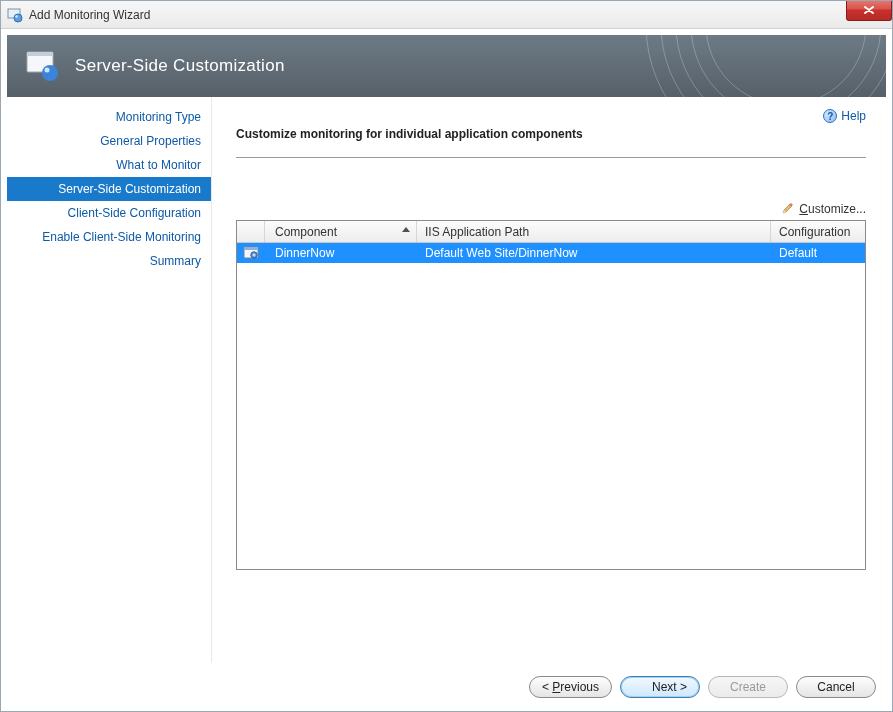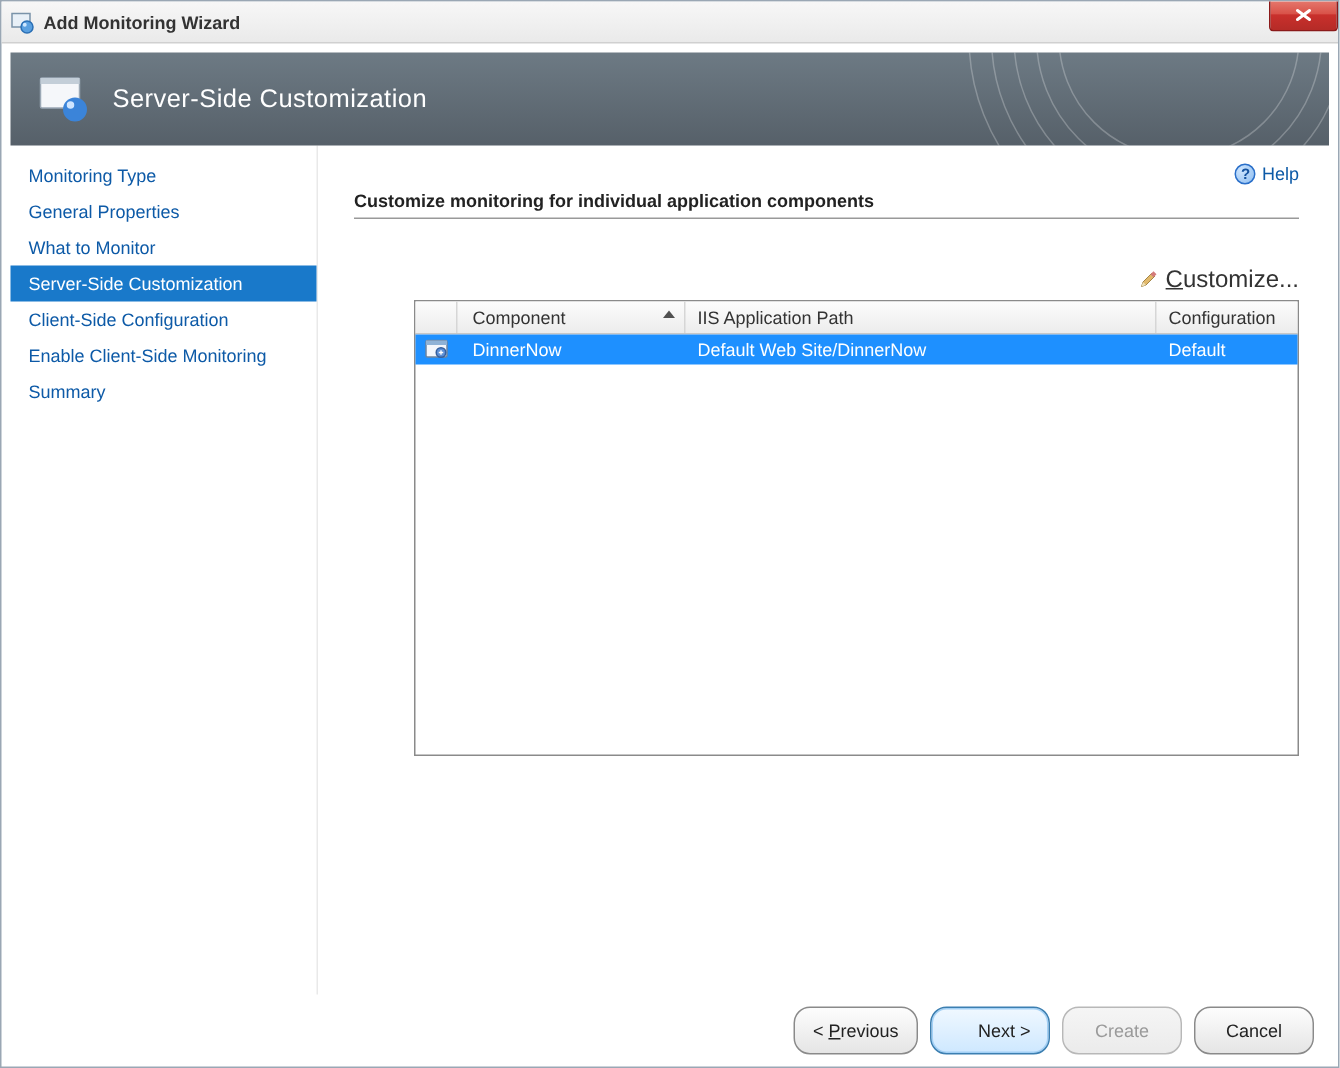--- a/index.html
+++ b/index.html
@@ -1,72 +1,72 @@
 <!DOCTYPE html>
 <html><head>
   <meta charset="utf-8">
   <style>
     * { margin: 0; padding: 0; box-sizing: border-box; font-family: "Segoe UI", Tahoma, sans-serif; }
     body { background: #fff; width: 893px; height: 712px; overflow: hidden; border: 1px solid #9aa7b4; }
 
     
     .titlebar { height: 28px; background: linear-gradient(to bottom, #f7f7f7, #eaeaea); display: flex; align-items: center; padding: 0 6px; border-bottom: 1px solid #d0d0d0; position: relative; }
     .titlebar .app-icon { width: 16px; height: 16px; margin-right: 6px; display: flex; align-items: center; justify-content: center; }
-    .titlebar .title-text { font-size: 12px; color: #333; font-weight: bold; }
+    .titlebar .title-text { font-size: 12px; color: #333; }
     .titlebar .close-btn { position: absolute; right: 0; top: -1px; width: 46px; height: 21px; background: linear-gradient(to bottom, #e67a6f 0%, #d9534a 45%, #c9302c 50%, #b52b27 100%); border: 1px solid #8b1a1a; border-top: none; border-radius: 0 0 3px 3px; display: flex; align-items: center; justify-content: center; cursor: pointer; box-shadow: inset 0 1px 0 rgba(255,255,255,0.3); }
     .titlebar .close-btn svg { width: 12px; height: 10px; }
 
     
     .banner { height: 62px; background: linear-gradient(to bottom, #6d7a84 0%, #566069 100%); display: flex; align-items: center; padding: 0 18px; position: relative; margin: 6px 6px 0 6px; overflow: hidden; }
     .banner .banner-icon { width: 36px; height: 36px; margin-right: 14px; position: relative; }
     .banner .banner-title { color: #fff; font-size: 17px; font-weight: 300; letter-spacing: 0.3px; }
     .banner .banner-arcs { position: absolute; right: -50px; top: -60px; pointer-events: none; opacity: 0.25; }
 
     
     .content { display: flex; height: calc(100% - 28px - 68px - 48px); margin: 0 6px; }
 
     
     .sidebar { width: 205px; background: #fff; border-right: 1px solid #e9e9e9; padding-top: 8px; }
-    .sidebar-item { font-size: 12px; color: #0d5aa7; padding: 5px 10px 5px 12px; cursor: pointer; }
+    .sidebar-item { font-size: 12px; color: #0d5aa7; padding: 5px 10px 5px 12px; cursor: pointer; text-align: right; }
     .sidebar-item.active { background: #1979ca; color: #fff; }
 
     
     .main { flex: 1; padding: 12px 20px 12px 24px; background: #fff; display: flex; flex-direction: column; }
     .help-row { display: flex; justify-content: flex-end; margin-bottom: 4px; }
     .help-link { display: flex; align-items: center; gap: 4px; font-size: 12px; color: #0d5aa7; cursor: pointer; }
     .help-icon { width: 14px; height: 14px; border-radius: 50%; border: 1px solid #2a6fc9; display: flex; align-items: center; justify-content: center; background: radial-gradient(circle at 30% 30%, #cde5ff, #8fbef0); color: #1553a0; font-size: 10px; font-weight: bold; }
-    .section-title { font-size: 12px; font-weight: bold; color: #222; padding-bottom: 4px; border-bottom: 1px solid #999; margin-bottom: 32px; }
+    .section-title { font-size: 12px; font-weight: bold; color: #222; padding-bottom: 16px; border-bottom: 1px solid #999; margin-bottom: 44px; }
 
     .customize-row { display: flex; justify-content: flex-end; margin-bottom: 4px; }
-    .customize-link { display: flex; align-items: center; gap: 4px; font-size: 16px; color: #333; cursor: pointer; }
+    .customize-link { display: flex; align-items: center; gap: 4px; font-size: 12px; color: #333; cursor: pointer; }
     .customize-link .pencil { width: 14px; height: 14px; display: flex; }
     .customize-link .accel { text-decoration: underline; }
 
     
-    .tbl-wrap { border: 1px solid #8a8a8a; height: 304px; background: #fff; margin-left: 40px; }
+    .tbl-wrap { border: 1px solid #8a8a8a; height: 350px; background: #fff; }
     .tbl-head { display: flex; background: linear-gradient(to bottom, #fcfcfc, #ececec); border-bottom: 1px solid #c7c7c7; height: 22px; align-items: center; font-size: 12px; color: #333; }
     .th { display: flex; align-items: center; padding: 0 8px; border-right: 1px solid #d6d6d6; height: 100%; }
     .th.icon-col { width: 28px; padding: 0; justify-content: center; }
     .th.comp-col { width: 152px; padding-left: 10px; position: relative; }
     .th.path-col { flex: 1; }
     .th.conf-col { width: 94px; border-right: none; }
     .sort-arrow { position: absolute; right: 6px; top: 6px; width: 0; height: 0; border-left: 4px solid transparent; border-right: 4px solid transparent; border-bottom: 5px solid #505050; }
 
     .tbl-row { display: flex; height: 20px; align-items: center; font-size: 12px; background: #1e90ff; color: #fff; cursor: pointer; }
     .td { padding: 0 8px; display: flex; align-items: center; height: 100%; text-align: right; }
     .td.icon-col { width: 28px; padding: 0; justify-content: center; }
     .td.comp-col { width: 152px; padding-left: 10px; }
     .td.path-col { flex: 1; }
     .td.conf-col { width: 94px; }
 
     .row-icon { width: 16px; height: 16px; display: flex; align-items: center; justify-content: center; }
 
     
     .footer { height: 48px; display: flex; align-items: center; justify-content: flex-end; padding: 0 16px; gap: 8px; }
-    .btn { min-width: 80px; height: 32px; font-size: 12px; background: linear-gradient(to bottom, #fdfdfd, #e5e5e5); border: 1px solid #8a8a8a; border-radius: 11px; cursor: pointer; padding: 0 12px; color: #222; }
+    .btn { min-width: 80px; height: 22px; font-size: 12px; background: linear-gradient(to bottom, #fdfdfd, #e5e5e5); border: 1px solid #8a8a8a; border-radius: 11px; cursor: pointer; padding: 0 12px; color: #222; }
     .btn.default { border: 1px solid #3c7fb1; box-shadow: 0 0 0 1px #a3d0f5 inset; background: linear-gradient(to bottom, #f0f8ff, #cee8ff); text-align: right; }
     .btn.disabled { color: #9a9a9a; cursor: default; background: linear-gradient(to bottom, #f5f5f5, #ebebeb); border-color: #b8b8b8; }
     .btn .accel { text-decoration: underline; }
   </style>
 </head>
 <body>
 
 <div class="titlebar">
   <span class="app-icon">
     <svg viewBox="0 0 16 16">

